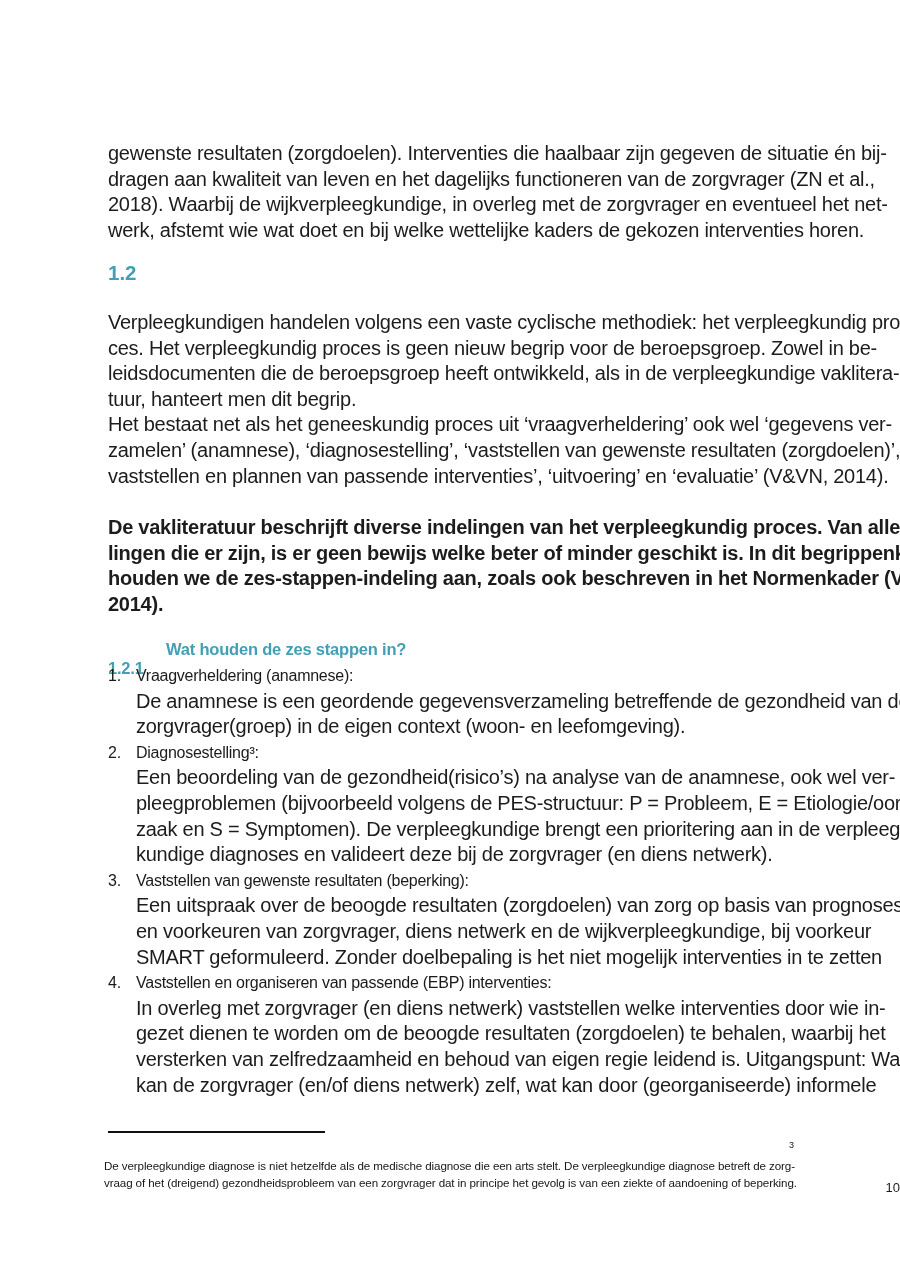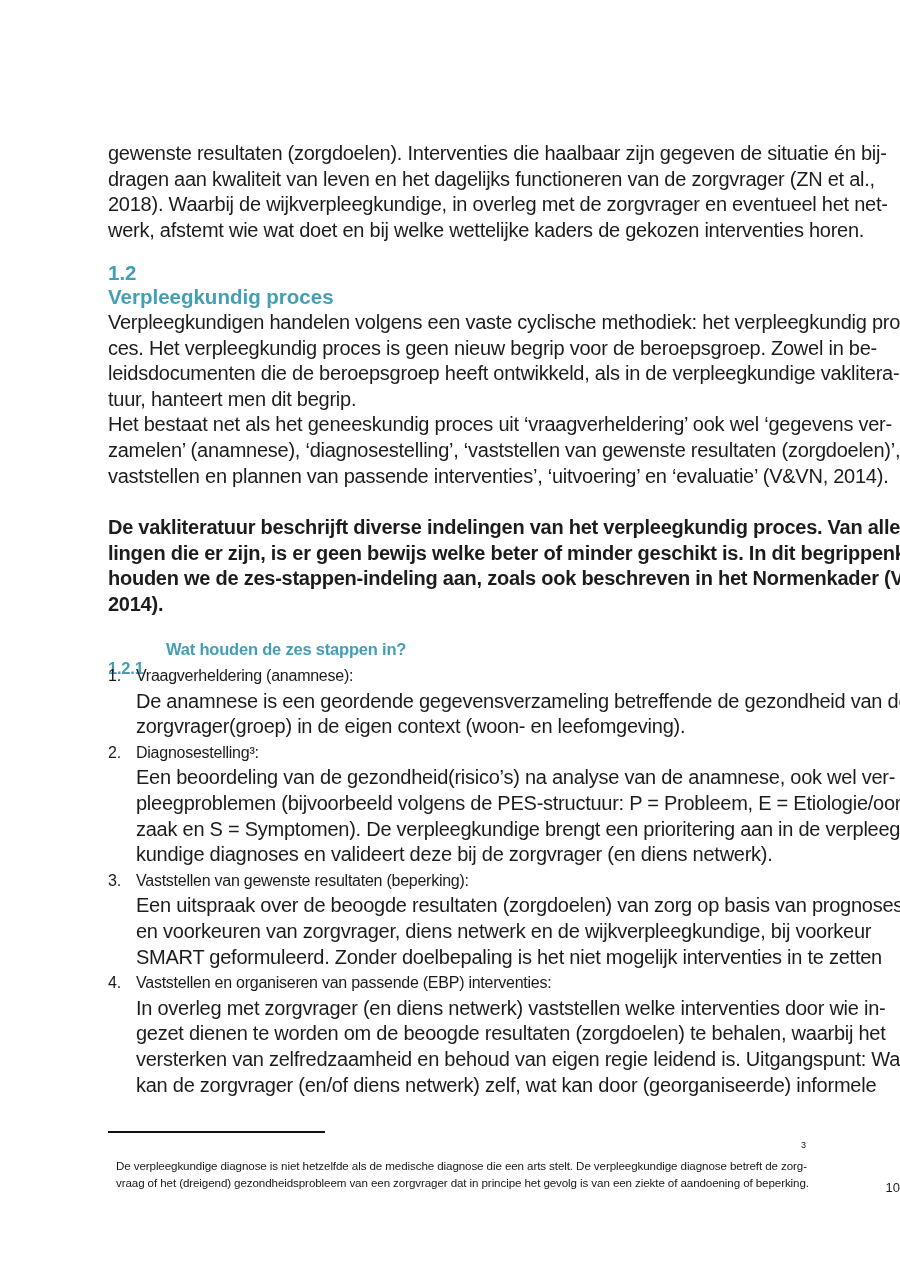--- a/index.html
+++ b/index.html
@@ -27,21 +27,20 @@
     line-height: 25.6px;
     letter-spacing: -0.25px;
     white-space: pre;
     color: #1c1c1c;
   }
   .h2 {
     font-size: 20.5px;
     font-weight: bold;
     color: #429fb5;
     display: flex;
-    flex-direction: column;
   }
   .h2 .num { width: 52px; }
   .h3 {
     font-size: 16.5px;
     font-weight: bold;
     color: #429fb5;
     display: flex;
     letter-spacing: -0.2px;
   }
   .h3 .num { width: 58px; margin-top: 19px; }
@@ -70,21 +69,21 @@
   .footnote-rule {
     position: absolute;
     left: 108px;
     top: 1131px;
     width: 217px;
     height: 0;
     border-top: 2.5px solid #111111;
   }
   .footnote {
     position: absolute;
-    left: 116px;
+    left: 104px;
     top: 1140px;
     width: 690px;
     font-size: 11.6px;
     line-height: 17px;
     letter-spacing: -0.1px;
     color: #161616;
     text-align: right;
   }
   .footnote sup {
     font-size: 9px;
@@ -107,21 +106,20 @@
 
 <div class="page">
 
   <div class="block bodytext" style="top: 141px;">gewenste resultaten (zorgdoelen). Interventies die haalbaar zijn gegeven de situatie én bij-
 dragen aan kwaliteit van leven en het dagelijks functioneren van de zorgvrager (ZN et al.,
 2018). Waarbij de wijkverpleegkundige, in overleg met de zorgvrager en eventueel het net-
 werk, afstemt wie wat doet en bij welke wettelijke kaders de gekozen interventies horen.</div>
 
   <div class="block h2" style="top: 261px;">
     <span class="num">1.2</span>
-    <span class="title">Verpleegkundig proces</span>
   </div>
 
   <div class="block bodytext" style="top: 310px;">Verpleegkundigen handelen volgens een vaste cyclische methodiek: het verpleegkundig pro-
 ces. Het verpleegkundig proces is geen nieuw begrip voor de beroepsgroep. Zowel in be-
 leidsdocumenten die de beroepsgroep heeft ontwikkeld, als in de verpleegkundige vaklitera-
 tuur, hanteert men dit begrip.
 Het bestaat net als het geneeskundig proces uit ‘vraagverheldering’ ook wel ‘gegevens ver-
 zamelen’ (anamnese), ‘diagnosestelling’, ‘vaststellen van gewenste resultaten (zorgdoelen)’,
 vaststellen en plannen van passende interventies’, ‘uitvoering’ en ‘evaluatie’ (V&amp;VN, 2014).</div>
 

